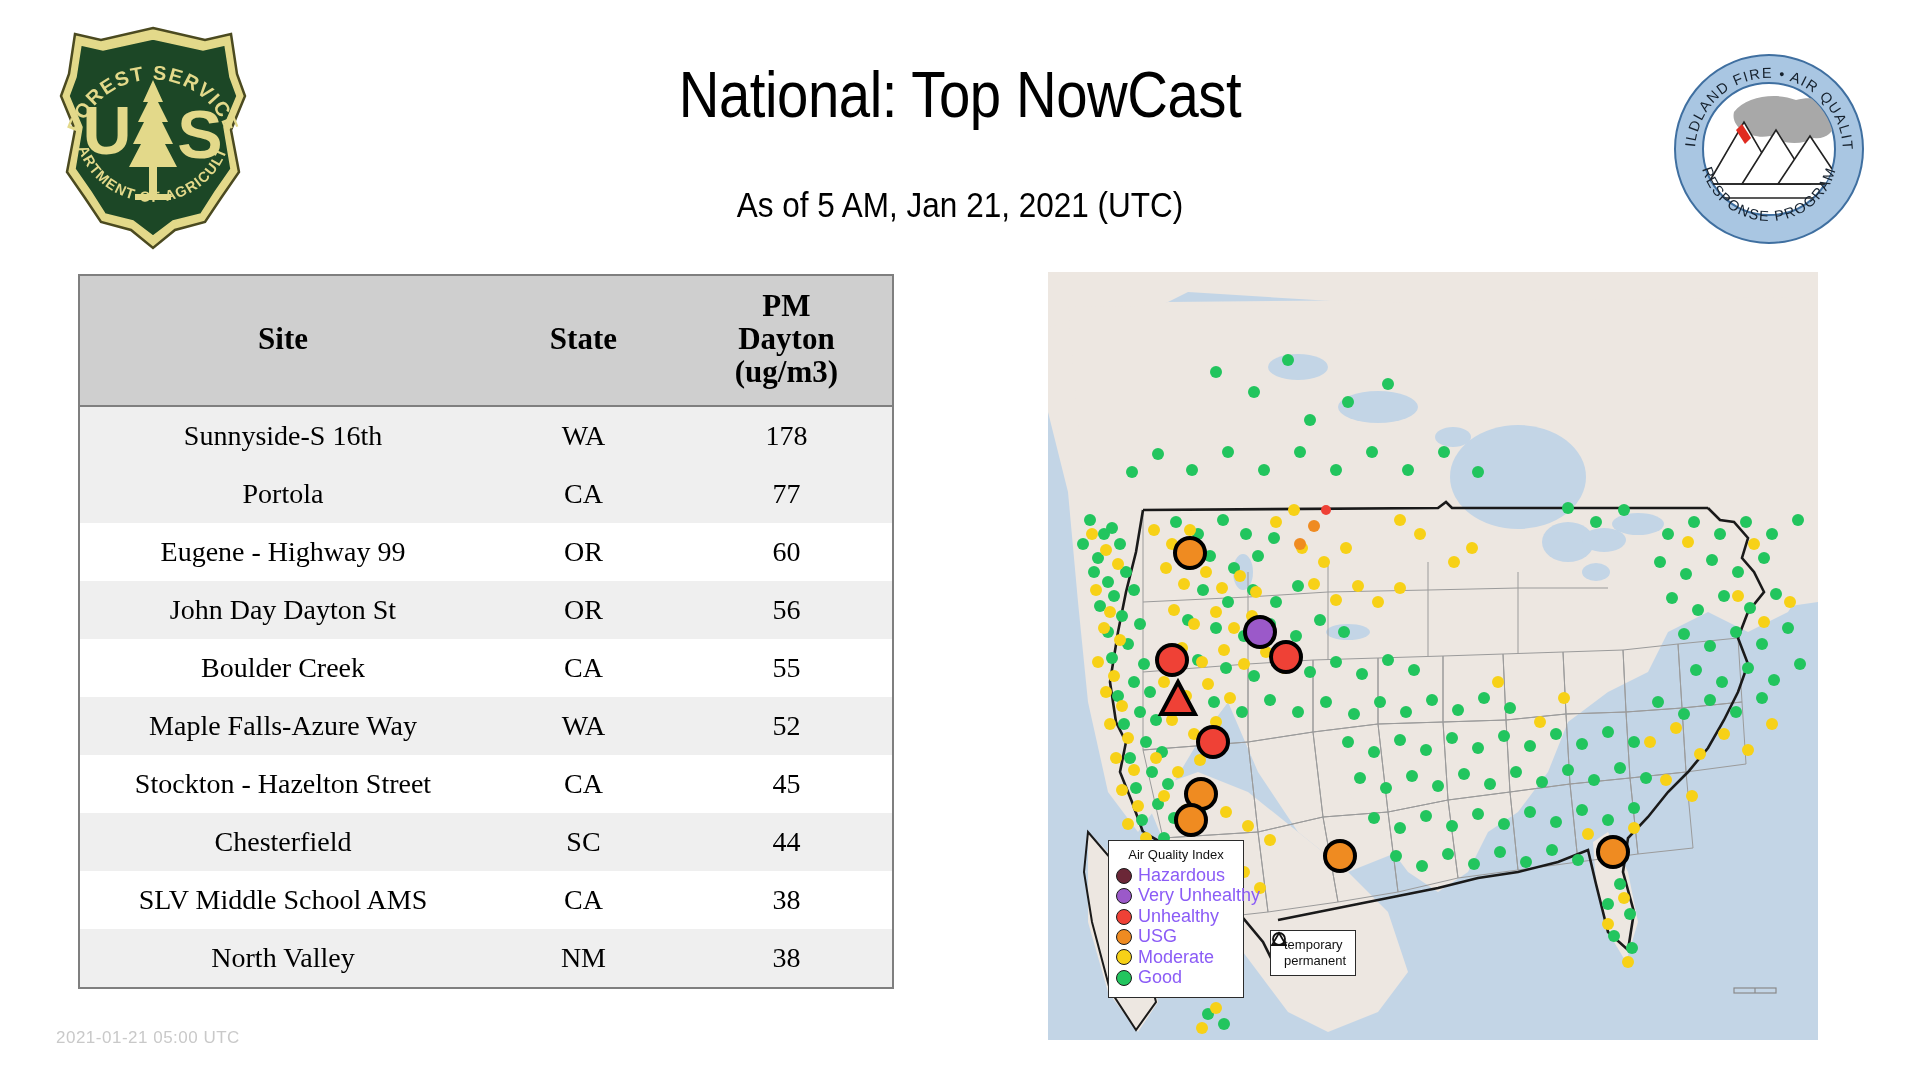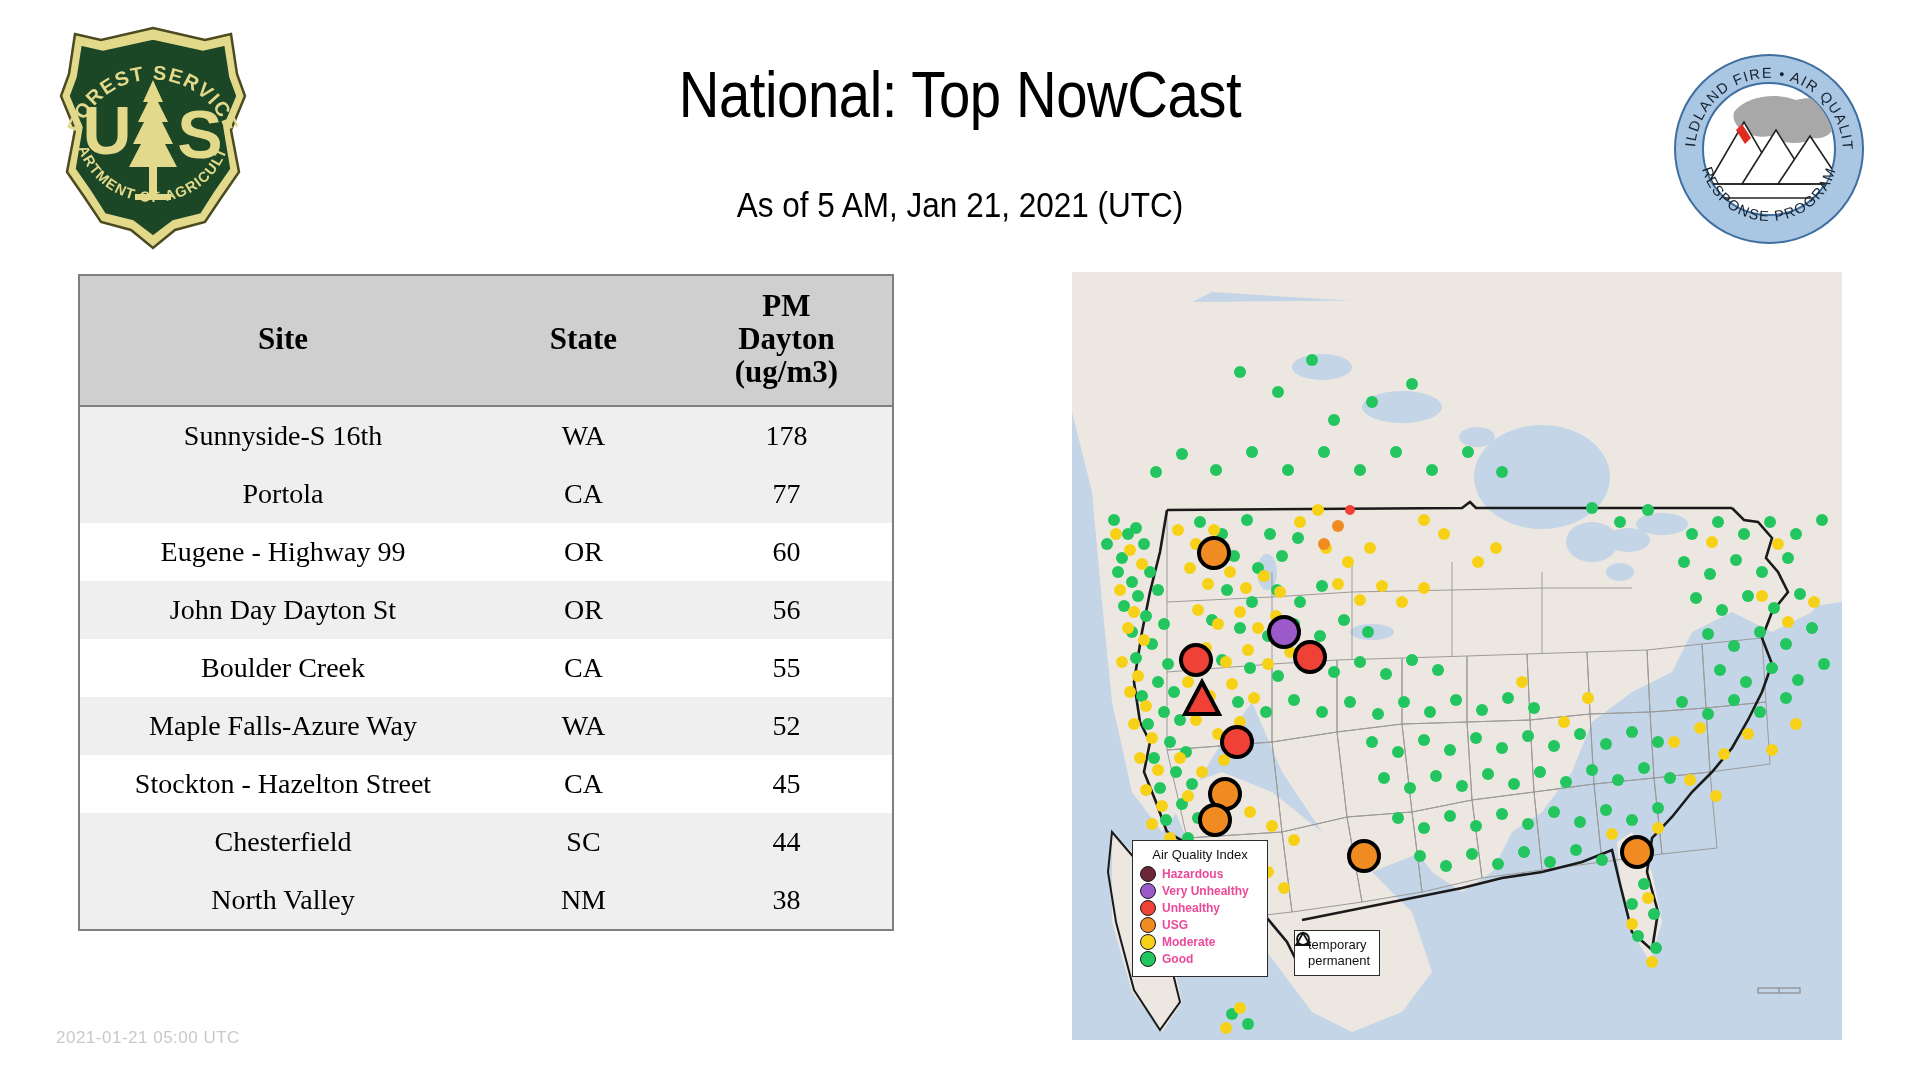--- a/index.html
+++ b/index.html
@@ -72,21 +72,21 @@
   table.nowcast thead th.c-pm{width:26%;}
   table.nowcast tbody td{
     font-size:28px;color:#000;text-align:center;
     padding:11px 4px;height:36px;vertical-align:middle;
   }
   table.nowcast tbody tr.odd td{background:#efefef;margin-left:41px;}
   table.nowcast tbody tr.even td{background:#ffffff;}
 
   
   .map{
-    position:absolute;left:1072px;top:272px;
+    position:absolute;left:1048px;top:272px;
     width:770px;height:768px;
     background:#c3d5e6;
     overflow:hidden;
     z-index:2;
   }
   .map svg{display:block;position:absolute;left:0;top:0;}
   .dot{stroke:none;}
   .big-marker{stroke:#000;stroke-width:4;}
 
   
@@ -103,21 +103,21 @@
     font-size:13px;color:#111;text-align:center;
     margin-bottom:4px;
   }
   .lg-row{display:flex;align-items:center;gap:6px;margin:1px 0;}
   .lg-sw{
     width:14px;height:14px;border-radius:50%;
     border:1.4px solid #1a1a1a;flex:0 0 auto;
   }
   .lg-label{
     font-family:"Liberation Sans",sans-serif;
-    font-size:12px;color:#ec4899;white-space:nowrap;line-height:1.08;font-weight:bold;
+    font-size:18px;color:#8b5cf6;white-space:nowrap;line-height:1.08;
   }
   .legend-type{
     position:absolute;left:222px;top:658px;
     background:#fff;border:1.5px solid #2b2b2b;
     padding:5px 9px 6px 6px;
     z-index:10;
   }
   .lt-row{display:flex;align-items:center;gap:7px;margin:1px 0;}
   .lt-label{
     font-family:"Liberation Sans",sans-serif;
@@ -239,20 +239,25 @@
         </tr>
       <tr class="even">
           <td>Stockton - Hazelton Street</td>
           <td>CA</td>
           <td>45</td>
         </tr>
       <tr class="odd">
           <td>Chesterfield</td>
           <td>SC</td>
           <td>44</td>
+        </tr>
+      <tr class="even">
+          <td>SLV Middle School AMS</td>
+          <td>CA</td>
+          <td>38</td>
         </tr>
       <tr class="odd">
           <td>North Valley</td>
           <td>NM</td>
           <td>38</td>
         </tr>
     </tbody>
   </table>
 </div>
 

